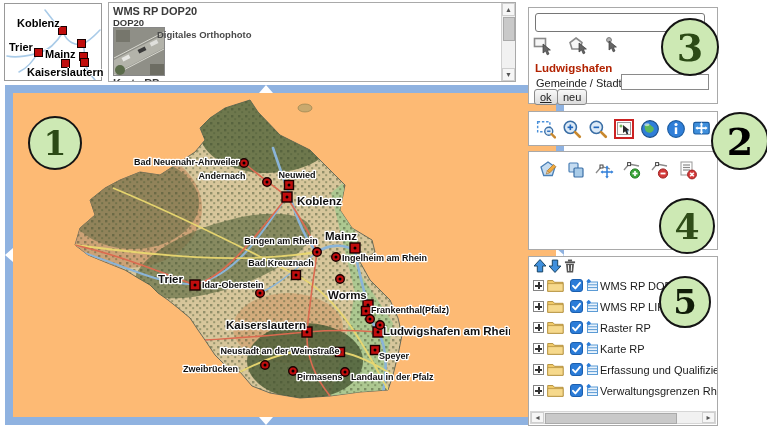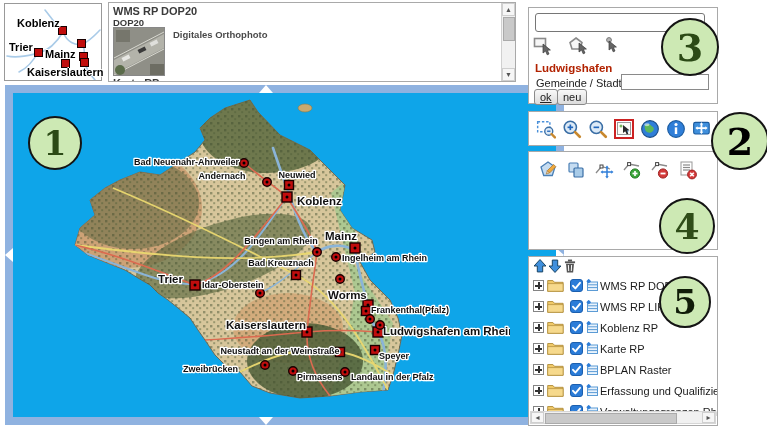--- a/index.html
+++ b/index.html
@@ -12,30 +12,30 @@
   #overview-box svg{position:absolute;left:0;top:0;}
   .ov-label{position:absolute;font-weight:bold;font-size:11px;color:#000;
             text-shadow:-1px 0 #fff,1px 0 #fff,0 -1px #fff,0 1px #fff;white-space:nowrap;}
   .ov-marker{position:absolute;width:7px;height:7px;background:#c00d0d;border:1.5px solid #1a0000;}
 
   
   #legend-panel{left:108px;top:2px;width:408px;height:80px;overflow:hidden;}
   #legend-title{position:absolute;left:4px;top:2px;font-size:11px;font-weight:bold;color:#3a3a3a;}
   #legend-sub{position:absolute;left:4px;top:14px;font-size:9.5px;font-weight:bold;color:#3a3a3a;}
   #legend-thumb{position:absolute;left:4px;top:24px;width:50px;height:47px;border:1px solid #888;}
-  #legend-entry{position:absolute;left:64px;top:26px;font-size:9.5px;font-weight:bold;color:#4a4a4a;}
+  #legend-entry{position:absolute;left:48px;top:26px;font-size:9.5px;font-weight:bold;color:#4a4a4a;}
   #legend-next{position:absolute;left:4px;top:74px;font-size:11px;font-weight:bold;color:#3a3a3a;}
   .vscroll{position:absolute;right:0;top:0;bottom:0;width:13px;background:#f1f1f1;border-left:1px solid #d0d0d0;}
   .vscroll .arr{position:absolute;left:0;width:13px;height:13px;background:#f6f6f6;border:1px solid #cfcfcf;
                 box-sizing:border-box;font-size:7px;color:#555;text-align:center;line-height:11px;}
   .vscroll .thumb{position:absolute;left:1px;top:14px;width:10px;height:22px;background:#c9c9c9;border:1px solid #aaa;}
 
   
   #map-frame{position:absolute;left:5px;top:85px;width:559px;height:340px;box-sizing:border-box;
-             border:8px solid #8fb2e0;background:#0ea5e9;}
+             border:8px solid #8fb2e0;background:#fdba74;}
   #map-frame svg{position:absolute;left:0;top:0;}
   .pan-arrow{position:absolute;width:0;height:0;}
   #pan-n{left:246px;top:-8px;border-left:7px solid transparent;border-right:7px solid transparent;border-bottom:8px solid #fff;}
   #pan-s{left:246px;bottom:-8px;border-left:7px solid transparent;border-right:7px solid transparent;border-top:8px solid #fff;}
   #pan-w{left:-8px;top:155px;border-top:7px solid transparent;border-bottom:7px solid transparent;border-right:8px solid #fff;}
   #pan-e{right:-8px;top:155px;border-top:7px solid transparent;border-bottom:7px solid transparent;border-left:8px solid #fff;}
   text.city{font-family:"Liberation Sans",sans-serif;font-weight:bold;fill:#111;
             stroke:#fff;stroke-width:2.6px;paint-order:stroke;stroke-linejoin:round;}
   text.city.minor{font-size:9px;}
   text.city.major{font-size:11.5px;}
@@ -490,21 +490,21 @@
     <svg class="tree-check" viewBox="0 0 13 13">
       <rect x="0.5" y="0.5" width="12" height="12" rx="2.5" fill="#2b7cd8" stroke="#1c5fae"></rect>
       <path d="M3,6.8 L5.4,9.4 L10,3.8" fill="none" stroke="#fff" stroke-width="1.9" stroke-linecap="round" stroke-linejoin="round"></path>
     </svg>
     <svg class="tree-meta" width="13" height="13" viewBox="0 0 13 13">
       <rect x="1.5" y="3" width="10" height="8.5" fill="#eaf3fc" stroke="#5b9bd5"></rect>
       <line x1="1.5" y1="5.8" x2="11.5" y2="5.8" stroke="#5b9bd5"></line>
       <line x1="1.5" y1="8.6" x2="11.5" y2="8.6" stroke="#5b9bd5"></line>
       <rect x="1" y="0.5" width="3.4" height="3.4" fill="#2f7ed8" transform="rotate(45 2.7 2.2)"></rect>
     </svg>
-    <span class="tree-label">Koblenz RP</span>
+    <span class="tree-label">Raster RP</span>
   </div>
 
   <div class="tree-row">
     <span class="expander"></span>
     <svg class="tree-folder" width="17" height="13" viewBox="0 0 17 13">
       <path d="M0.7,1.5 h5.2 l1.6,1.8 h8.6 v9 H0.7 Z" fill="#f0c968" stroke="#b08c3a" stroke-width="0.9"></path>
       <path d="M0.7,4.6 h15.4 v7.7 H0.7 Z" fill="#f6d98c" stroke="#b08c3a" stroke-width="0.7"></path>
     </svg>
     <svg class="tree-check" viewBox="0 0 13 13">
       <rect x="0.5" y="0.5" width="12" height="12" rx="2.5" fill="#2b7cd8" stroke="#1c5fae"></rect>
@@ -512,74 +512,56 @@
     </svg>
     <svg class="tree-meta" width="13" height="13" viewBox="0 0 13 13">
       <rect x="1.5" y="3" width="10" height="8.5" fill="#eaf3fc" stroke="#5b9bd5"></rect>
       <line x1="1.5" y1="5.8" x2="11.5" y2="5.8" stroke="#5b9bd5"></line>
       <line x1="1.5" y1="8.6" x2="11.5" y2="8.6" stroke="#5b9bd5"></line>
       <rect x="1" y="0.5" width="3.4" height="3.4" fill="#2f7ed8" transform="rotate(45 2.7 2.2)"></rect>
     </svg>
     <span class="tree-label">Karte RP</span>
   </div>
 
+
   <div class="tree-row">
     <span class="expander"></span>
     <svg class="tree-folder" width="17" height="13" viewBox="0 0 17 13">
       <path d="M0.7,1.5 h5.2 l1.6,1.8 h8.6 v9 H0.7 Z" fill="#f0c968" stroke="#b08c3a" stroke-width="0.9"></path>
       <path d="M0.7,4.6 h15.4 v7.7 H0.7 Z" fill="#f6d98c" stroke="#b08c3a" stroke-width="0.7"></path>
     </svg>
     <svg class="tree-check" viewBox="0 0 13 13">
       <rect x="0.5" y="0.5" width="12" height="12" rx="2.5" fill="#2b7cd8" stroke="#1c5fae"></rect>
       <path d="M3,6.8 L5.4,9.4 L10,3.8" fill="none" stroke="#fff" stroke-width="1.9" stroke-linecap="round" stroke-linejoin="round"></path>
     </svg>
     <svg class="tree-meta" width="13" height="13" viewBox="0 0 13 13">
       <rect x="1.5" y="3" width="10" height="8.5" fill="#eaf3fc" stroke="#5b9bd5"></rect>
       <line x1="1.5" y1="5.8" x2="11.5" y2="5.8" stroke="#5b9bd5"></line>
       <line x1="1.5" y1="8.6" x2="11.5" y2="8.6" stroke="#5b9bd5"></line>
       <rect x="1" y="0.5" width="3.4" height="3.4" fill="#2f7ed8" transform="rotate(45 2.7 2.2)"></rect>
     </svg>
-    <span class="tree-label">BPLAN Raster</span>
+    <span class="tree-label">Erfassung und Qualifizierung (BPLAN)</span>
   </div>
 
   <div class="tree-row">
     <span class="expander"></span>
     <svg class="tree-folder" width="17" height="13" viewBox="0 0 17 13">
       <path d="M0.7,1.5 h5.2 l1.6,1.8 h8.6 v9 H0.7 Z" fill="#f0c968" stroke="#b08c3a" stroke-width="0.9"></path>
       <path d="M0.7,4.6 h15.4 v7.7 H0.7 Z" fill="#f6d98c" stroke="#b08c3a" stroke-width="0.7"></path>
     </svg>
     <svg class="tree-check" viewBox="0 0 13 13">
       <rect x="0.5" y="0.5" width="12" height="12" rx="2.5" fill="#2b7cd8" stroke="#1c5fae"></rect>
       <path d="M3,6.8 L5.4,9.4 L10,3.8" fill="none" stroke="#fff" stroke-width="1.9" stroke-linecap="round" stroke-linejoin="round"></path>
     </svg>
     <svg class="tree-meta" width="13" height="13" viewBox="0 0 13 13">
       <rect x="1.5" y="3" width="10" height="8.5" fill="#eaf3fc" stroke="#5b9bd5"></rect>
       <line x1="1.5" y1="5.8" x2="11.5" y2="5.8" stroke="#5b9bd5"></line>
       <line x1="1.5" y1="8.6" x2="11.5" y2="8.6" stroke="#5b9bd5"></line>
       <rect x="1" y="0.5" width="3.4" height="3.4" fill="#2f7ed8" transform="rotate(45 2.7 2.2)"></rect>
     </svg>
-    <span class="tree-label">Erfassung und Qualifizierung (BPLAN)</span>
-  </div>
-
-  <div class="tree-row">
-    <span class="expander"></span>
-    <svg class="tree-folder" width="17" height="13" viewBox="0 0 17 13">
-      <path d="M0.7,1.5 h5.2 l1.6,1.8 h8.6 v9 H0.7 Z" fill="#f0c968" stroke="#b08c3a" stroke-width="0.9"></path>
-      <path d="M0.7,4.6 h15.4 v7.7 H0.7 Z" fill="#f6d98c" stroke="#b08c3a" stroke-width="0.7"></path>
-    </svg>
-    <svg class="tree-check" viewBox="0 0 13 13">
-      <rect x="0.5" y="0.5" width="12" height="12" rx="2.5" fill="#2b7cd8" stroke="#1c5fae"></rect>
-      <path d="M3,6.8 L5.4,9.4 L10,3.8" fill="none" stroke="#fff" stroke-width="1.9" stroke-linecap="round" stroke-linejoin="round"></path>
-    </svg>
-    <svg class="tree-meta" width="13" height="13" viewBox="0 0 13 13">
-      <rect x="1.5" y="3" width="10" height="8.5" fill="#eaf3fc" stroke="#5b9bd5"></rect>
-      <line x1="1.5" y1="5.8" x2="11.5" y2="5.8" stroke="#5b9bd5"></line>
-      <line x1="1.5" y1="8.6" x2="11.5" y2="8.6" stroke="#5b9bd5"></line>
-      <rect x="1" y="0.5" width="3.4" height="3.4" fill="#2f7ed8" transform="rotate(45 2.7 2.2)"></rect>
-    </svg>
     <span class="tree-label">Verwaltungsgrenzen Rheinland-Pfalz</span>
   </div>
 </div>
   <div class="hscroll">
     <div class="arr" style="left:0;">◂</div>
     <div class="thumb"></div>
     <div class="arr" style="right:0;">▸</div>
   </div>
 </div>
 

